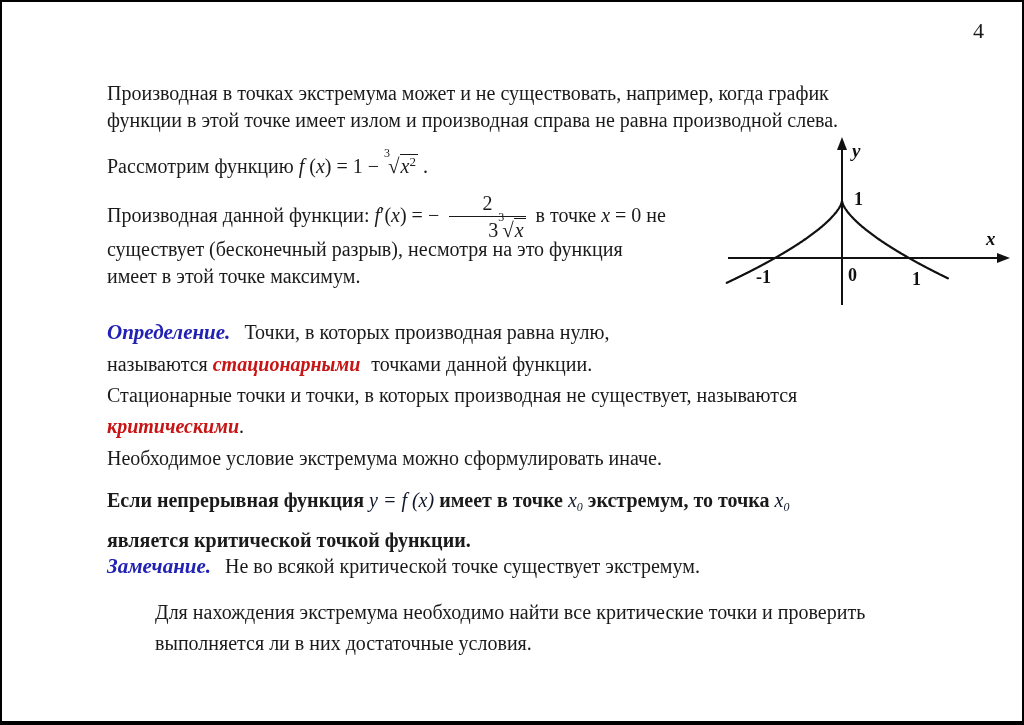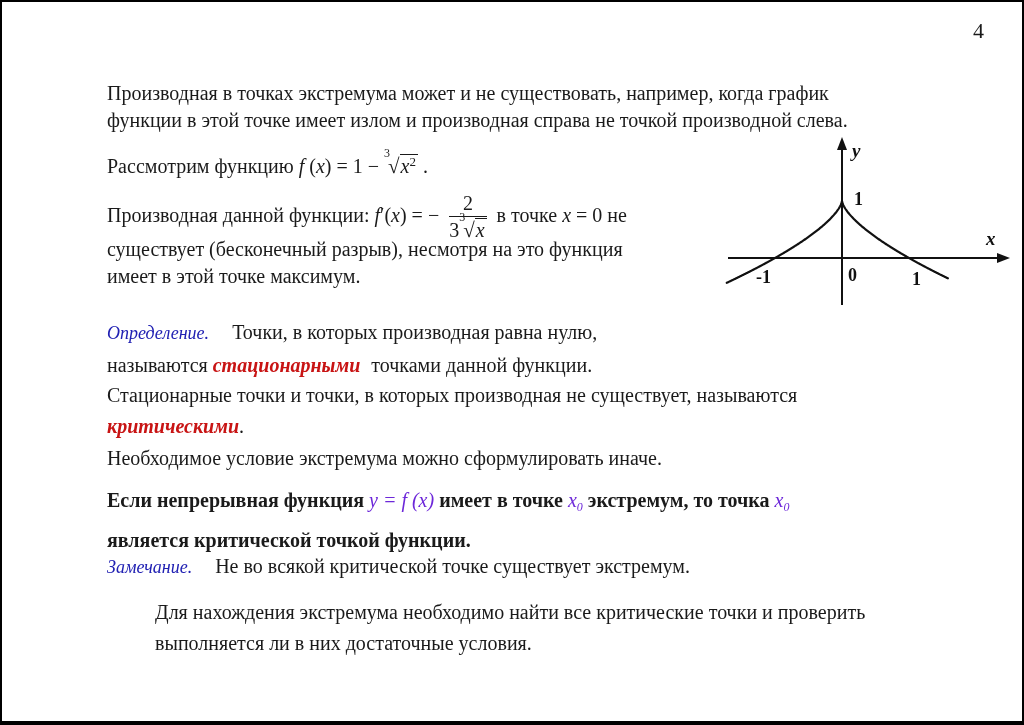--- a/index.html
+++ b/index.html
@@ -11,48 +11,48 @@
     border:2px solid #000;
     border-bottom-width:4px;
     font-family:"Liberation Serif","DejaVu Serif",serif;
     color:#1a1a1a;
     overflow:hidden;
   }
   .page-number { position:absolute; top:16px; right:38px; font-size:22px; color:#1a1a1a; }
   .block { position:absolute; left:105px; font-size:20px; line-height:27px; white-space:nowrap; }
   .tline { display:block; }
   .mi { font-style:italic; }
-  .lbl-blue { color:#2121b3; font-weight:normal; font-style:italic; font-size:18px; margin-right:23px; }
+  .lbl-blue { color:#2121b3; font-weight:bold; font-style:italic; font-size:21px; margin-right:14px; }
   .hl-red { color:#c81414; font-weight:bold; font-style:italic; }
   .boldtxt { font-weight:bold; }
-  .mgray { color:#6d28d9; font-style:italic; font-weight:normal; }
+  .mgray { color:#0f172a; font-style:italic; font-weight:normal; }
   .msub { font-size:12px; vertical-align:-4px; }
   .msup { font-size:13px; vertical-align:7px; }
   
   .rt { white-space:nowrap; }
   .rt-i { font-size:12px; position:relative; top:-8px; margin-right:-2px; }
   .rt-s { font-size:21px; }
   .rt-r { border-top:1.6px solid #1a1a1a; padding:0 2px 0 1px; }
   
   .frac { display:inline-block; text-align:center; vertical-align:middle; margin:0 5px; line-height:1.15; }
   .frac .num { display:block; border-bottom:1.6px solid #1a1a1a; padding:0 8px 1px; }
-  .frac .den { display:block; padding-top:1px; }
+  .frac .den { display:block; padding-top:1px;margin-left:39px; }
   .graph { position:absolute; left:712px; top:131px; }
   .graph text { font-family:"Liberation Serif","DejaVu Serif",serif; font-weight:bold; fill:#111; }
 </style>
 </head>
 <body>
 
 <div class="page">
 
   <div class="page-number">4</div>
 
   <div class="block" style="top:78px;">
     <span class="tline">Производная в точках экстремума может и не существовать, например, когда график</span>
-    <span class="tline">функции в этой точке имеет излом и производная справа не точкой производной слева.</span>
+    <span class="tline">функции в этой точке имеет излом и производная справа не равна производной слева.</span>
   </div>
 
   <div class="block" style="top:146px;">
     <span>Рассмотрим функцию </span>
     <span class="mi">f</span><span> (</span><span class="mi">x</span><span>) = 1 − </span><span class="rt"><sup class="rt-i">3</sup><span class="rt-s">√</span><span class="rt-r"><span class="mi">x</span><sup class="msup">2</sup></span></span><span> .</span>
   </div>
 
   <div class="block" style="top:190px;">
     <span>Производная данной функции: </span>
     <span class="mi">f</span><span>′</span><span>(</span><span class="mi">x</span><span>) = − </span><span class="frac"><span class="num">2</span><span class="den"><span>3</span><span class="rt"><sup class="rt-i">3</sup><span class="rt-s">√</span><span class="rt-r mi">x</span></span></span></span><span> в точке </span><span class="mi">x</span><span> = 0 не</span>

